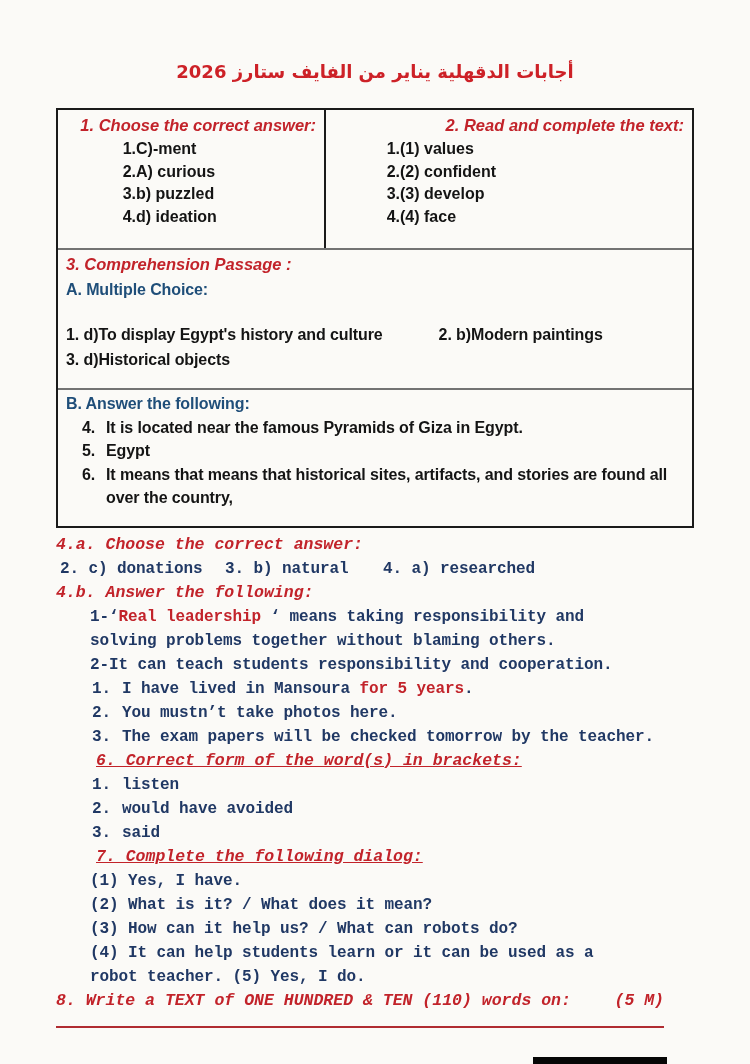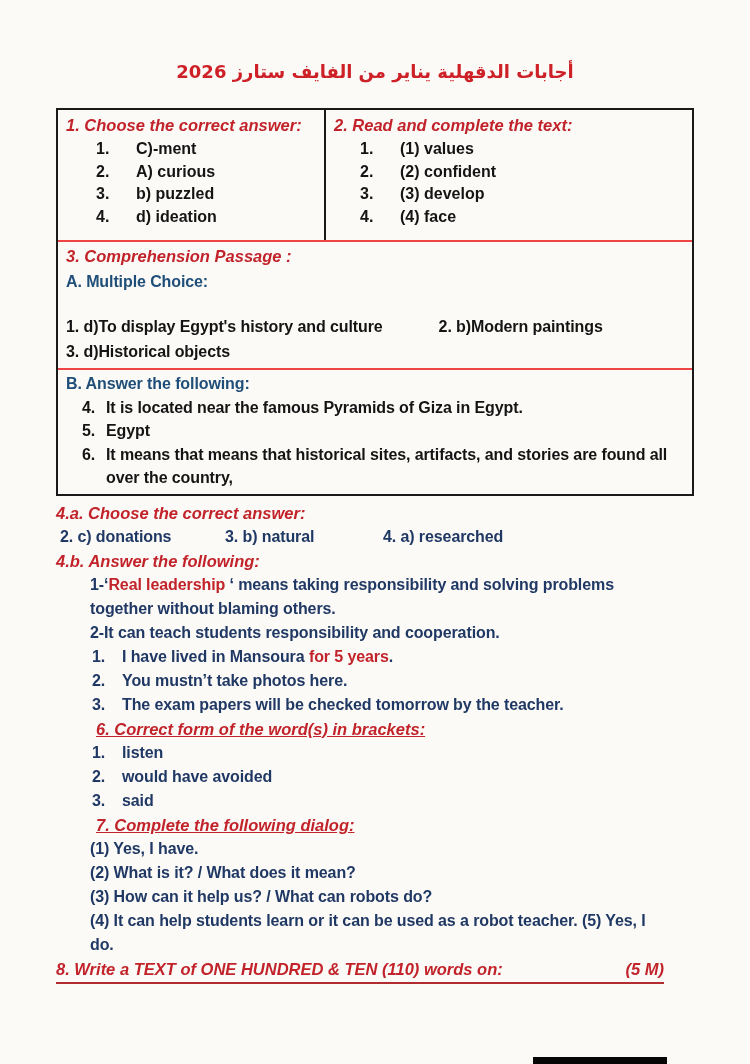--- a/index.html
+++ b/index.html
@@ -15,47 +15,47 @@
     padding-top:57px;
     text-align:center;
     direction:rtl;
     font-size:18px; font-weight:700; line-height:30px;
     color:#cd2127;
     font-family:"DejaVu Sans","Liberation Sans",sans-serif;
   }
   .box { margin:21px 56px 0; border:2px solid #1a1a1a; }
   .redh { color:#c2232a; font-weight:700; font-style:italic; font-size:16.5px; line-height:25px; }
   .top-row { display:flex; }
-  .cell { padding:3px 8px 12px; }
+  .cell { padding:3px 8px 20px;text-align:right; }
   .c1 { width:268px; border-right:2px solid #1a1a1a; flex:none; }
   .c2 { flex:1;border-radius:24px; }
   .oli { display:flex; font-weight:700; font-size:16px; line-height:22.5px; color:#141414; }
   .c1 .oli { padding-left:30px; }
   .c2 .oli { padding-left:26px; }
   .oli .n { width:40px; flex:none; }
-  .sec3, .secB { border-top:2px solid #ef4444; padding:2px 8px 4px; }
+  .sec3, .secB { border-top:2px solid #737373; padding:2px 8px 16px; }
   .line { font-weight:700; font-size:16px; line-height:25px; letter-spacing:-0.1px; color:#141414; }
   .bluh { color:#1f4e79; }
   .mcrow { display:flex;margin-top:20px; }
   .mc2 { margin-left:56px; }
   .secB .line { line-height:23.5px; }
   .bitem { display:flex; padding-left:16px; }
   .bitem .n { width:24px; flex:none; }
-  .content { margin:5px 56px 0; }
+  .content { margin:5px 56px 0;font-family:Liberation Mono, monospace; }
   .ln { font-size:16px; font-weight:700; line-height:24px; letter-spacing:-0.1px; color:#203864; }
   .h2 { color:#c2232a; font-style:italic; font-weight:700; font-size:16.5px; line-height:24px; letter-spacing:0; }
   .u { text-decoration:underline;margin-left:40px; }
   .row4a { display:grid; grid-template-columns:165px 158px 170px 1fr; padding-left:4px; }
   .ind { padding-left:34px; }
   .li { display:flex; padding-left:36px; }
   .li .n { width:30px; flex:none; }
   .red { color:#c2232a; }
   .wrap1 { max-width:566px; }
   .wrap2 { max-width:594px; }
-  .sec8 { display:flex; justify-content:space-between; width:608px; border-bottom:2px solid #b02c31; padding-bottom:1px; }
+  .sec8 { display:flex; justify-content:space-between; width:608px; border-bottom:2px solid #b02c31; padding-bottom:13px; }
   .blackbar { position:absolute; left:533px; top:1057px; width:134px; height:7px; background:#060606; }
 </style>
 </head>
 <body>
 
 <div class="title">أجابات الدقهلية يناير  من الفايف ستارز 2026</div>
 
 <div class="box">
   <div class="top-row">
     <div class="cell c1">

